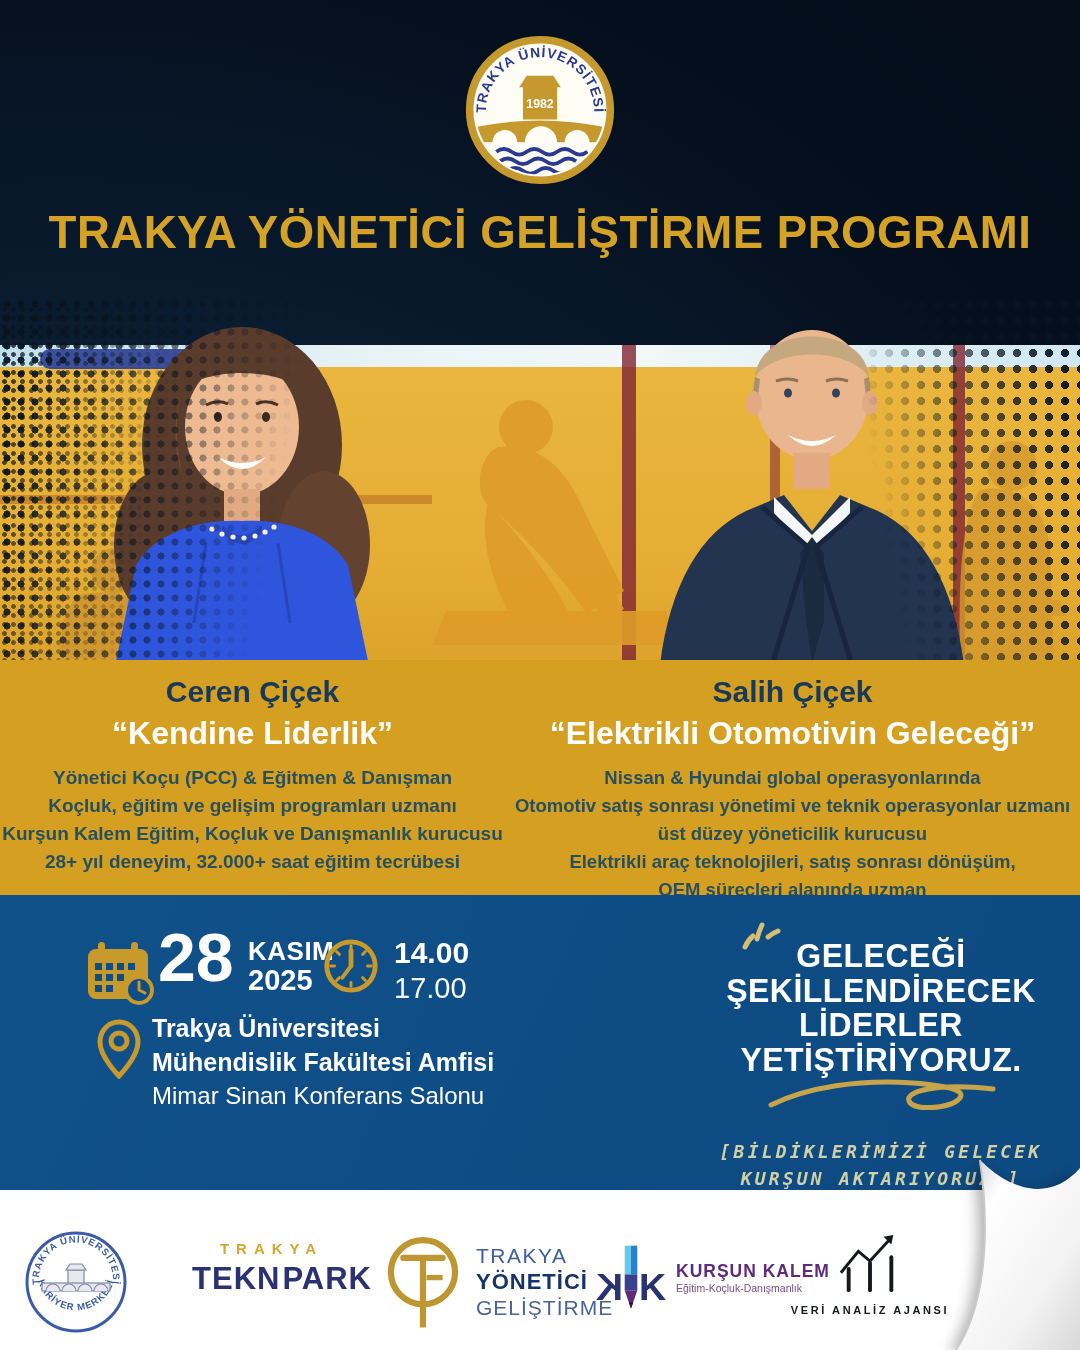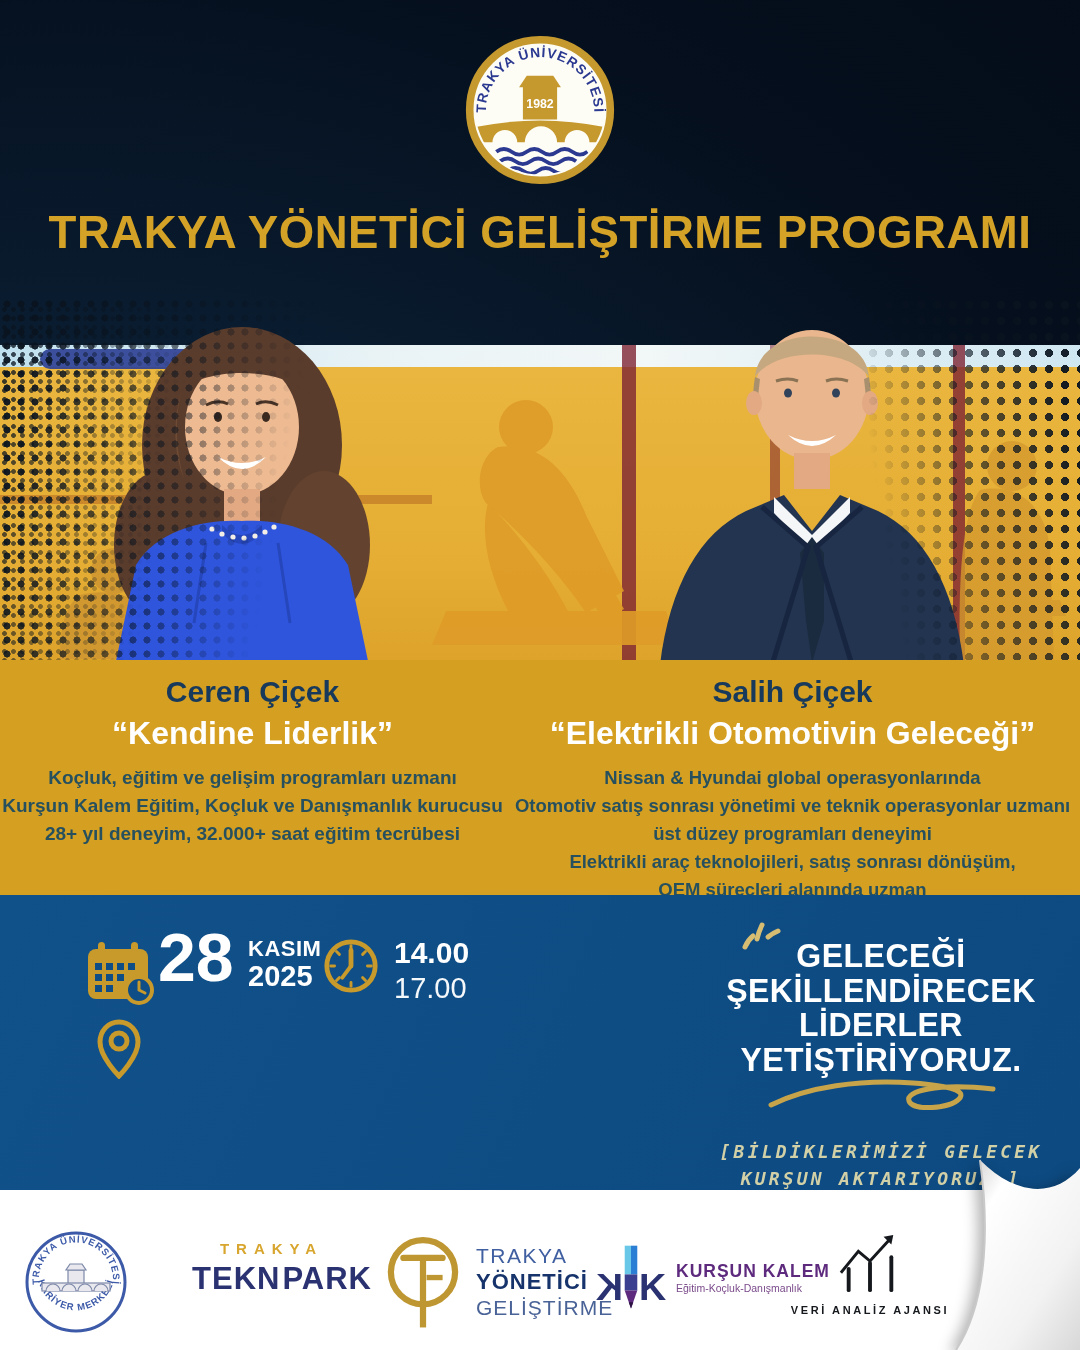--- a/index.html
+++ b/index.html
@@ -41,21 +41,21 @@
   .s-name{font-size:30px;font-weight:800;color:#17395c;line-height:40px;}
   .s-topic{font-size:32px;font-weight:800;color:#ffffff;line-height:42px;margin-bottom:10px;}
   .s-bio div{font-size:19px;font-weight:600;color:#27505f;line-height:28px;}
   .speaker.right .s-bio div{font-size:18.5px;}
   
   .blue-band{position:absolute;left:0;top:895px;width:1080px;height:295px;
     background:linear-gradient(115deg,#11518a 0%,#0e4c84 55%,#0d4a81 100%);}
   .cal-icon{position:absolute;left:86px;top:46px;}
   .day{position:absolute;left:158px;top:28px;font-size:68px;font-weight:800;color:#fff;line-height:1;}
   .my{position:absolute;left:248px;top:42px;color:#fff;line-height:1.08;}
-  .my .m{font-size:22px;font-weight:800;letter-spacing:.5px;}
+  .my .m{font-size:26px;font-weight:800;letter-spacing:.5px;}
   .my .y{font-size:29px;font-weight:800;}
   .clock-icon{position:absolute;left:322px;top:42px;}
   .times{position:absolute;left:394px;top:40px;color:#fff;line-height:1.2;}
   .times .t1{font-size:30px;font-weight:800;}
   .times .t2{font-size:29px;font-weight:400;opacity:.96;}
   .pin-icon{position:absolute;left:97px;top:124px;}
   .loc{position:absolute;left:152px;top:116px;color:#fff;line-height:34px;}
   .loc .b{font-size:25px;font-weight:700;}
   .loc .r{font-size:24px;font-weight:400;}
   .motto{position:absolute;left:692px;top:18px;width:378px;text-align:center;}
@@ -205,32 +205,33 @@
     <div class="dots l"></div>
     <div class="dots l2"></div>
     <div class="dots r"></div>
   </div>
 
   <div class="info-band">
     <div class="speaker left">
       <div class="s-name">Ceren Çiçek</div>
       <div class="s-topic">“Kendine Liderlik”</div>
       <div class="s-bio">
+        <div>Yönetici Koçu (PCC) &amp;  Eğitmen &amp; Danışman</div>
         <div>Koçluk, eğitim ve gelişim programları uzmanı</div>
         <div>Kurşun Kalem Eğitim, Koçluk ve Danışmanlık kurucusu</div>
         <div>28+ yıl deneyim, 32.000+ saat eğitim tecrübesi</div>
       </div>
     </div>
     <div class="speaker right">
       <div class="s-name">Salih Çiçek</div>
       <div class="s-topic">“Elektrikli Otomotivin Geleceği”</div>
       <div class="s-bio">
         <div>Nissan &amp; Hyundai global operasyonlarında</div>
         <div>Otomotiv satış sonrası yönetimi ve teknik operasyonlar uzmanı</div>
-        <div>üst düzey programları deneyimi</div>
+        <div>üst düzey yöneticilik kurucusu</div>
         <div>Elektrikli araç teknolojileri, satış sonrası dönüşüm,</div>
         <div>OEM süreçleri alanında uzman</div>
       </div>
     </div>
   </div>
 
   <div class="blue-band">
 
     <svg class="cal-icon" width="68" height="64" viewBox="0 0 68 64">
       <rect x="12" y="1" width="7" height="15" rx="3.5" fill="#c89a2b"></rect>
@@ -273,20 +274,25 @@
     </svg>
     <div class="times">
       <div class="t1">14.00</div>
       <div class="t2">17.00</div>
     </div>
 
     <svg class="pin-icon" width="44" height="60" viewBox="0 0 44 60">
       <path d="M22,3 C11,3 3,12 3,23 C3,38 22,57 22,57 C22,57 41,38 41,23 C41,12 33,3 22,3 Z" stroke="#c89a2b" stroke-width="5" fill="none"></path>
       <circle cx="22" cy="22" r="8" stroke="#c89a2b" stroke-width="5" fill="none"></circle>
     </svg>
+    <div class="loc">
+      <div class="b">Trakya Üniversitesi</div>
+      <div class="b">Mühendislik Fakültesi Amfisi</div>
+      <div class="r">Mimar Sinan Konferans Salonu</div>
+    </div>
 
     <div class="motto">
       <svg class="sparkle" width="44" height="38" viewBox="0 0 44 38">
         <g stroke="#d6bd72" stroke-width="5" stroke-linecap="round" fill="none">
           <path d="M7,34 Q10,27 15,23"></path>
           <path d="M19,26 Q21,18 24,12"></path>
           <path d="M30,24 Q35,20 40,18"></path>
         </g>
       </svg>
       <div class="motto-lines">

